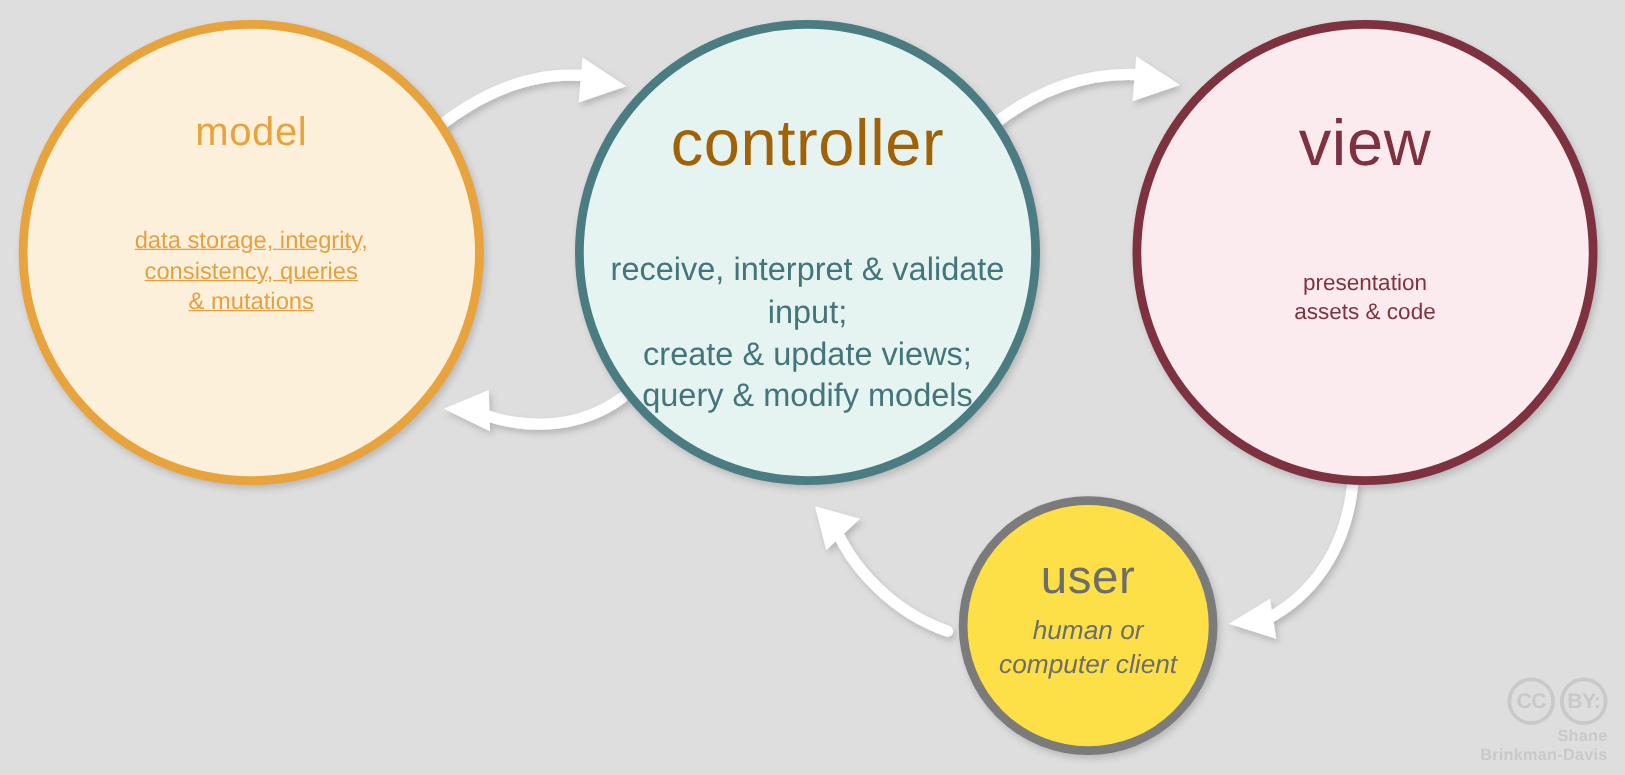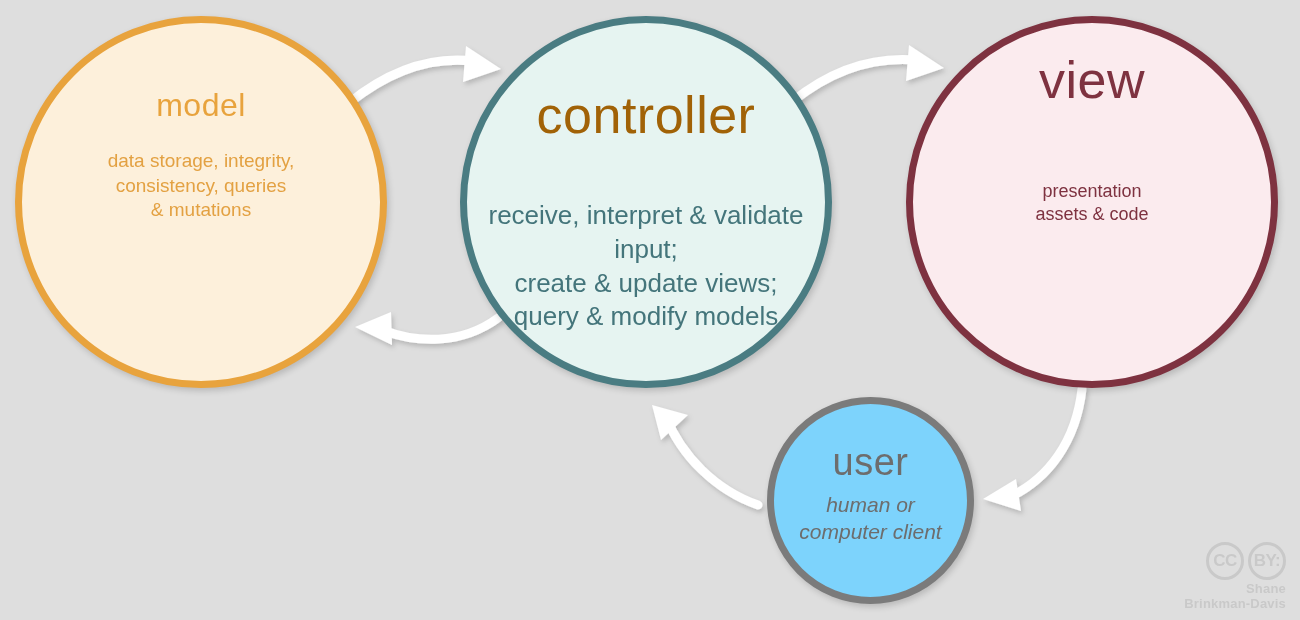--- a/index.html
+++ b/index.html
@@ -53,22 +53,23 @@
     border: 7px solid #e8a33d;
   }
   #node-model .node-title {
     color: #e8a33d;
     font-size: 32px;
     margin-top: 66px;
   }
   #node-model .node-desc {
     color: #e3a142;
     font-size: 19px;
-    margin-top: 28px;
+    margin-top: 60px;
     width: 250px;
+    text-decoration: underline;
   }
 
   
   #node-controller {
     left: 460px; top: 16px;
     width: 372px; height: 372px;
     background: #e6f4f1;
     border: 7px solid #4a7c82;
   }
   #node-controller .node-title {
@@ -86,34 +87,34 @@
   
   #node-view {
     left: 906px; top: 16px;
     width: 372px; height: 372px;
     background: #fbebee;
     border: 7px solid #7e3240;
   }
   #node-view .node-title {
     color: #7e3240;
     font-size: 52px;
-    margin-top: 31px;
+    margin-top: 66px;
   }
   #node-view .node-desc {
     color: #7e3240;
     font-size: 18px;
     margin-top: 74px;
     width: 280px;
   }
 
   
   #node-user {
     left: 767px; top: 397px;
     width: 207px; height: 207px;
-    background: #7dd3fc;
+    background: #fde047;
     border: 7px solid #7b7b7b;
     z-index: 3;
   }
   #node-user .node-title {
     color: #6d6d6d;
     font-size: 38px;
     margin-top: 39px;
   }
   #node-user .node-desc {
     color: #6d6d6d;

